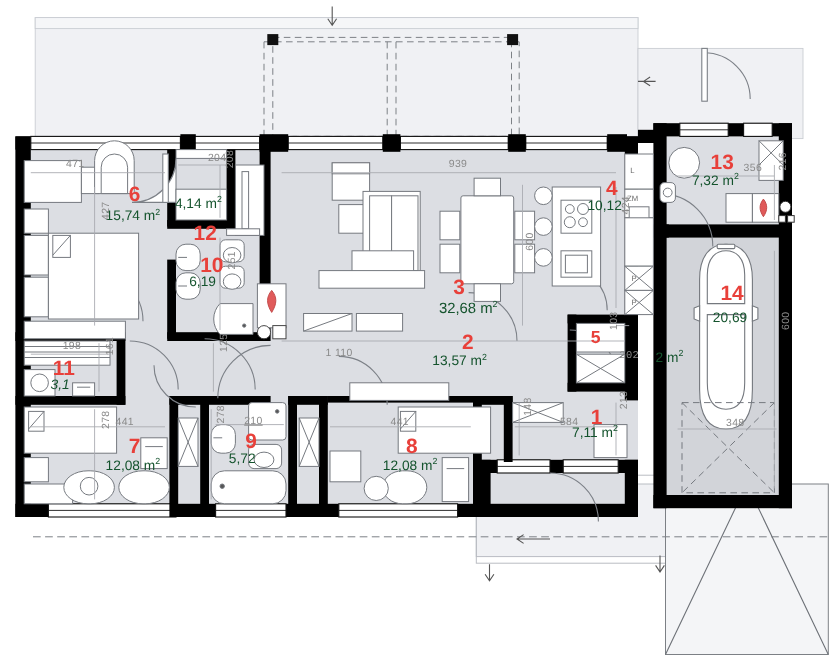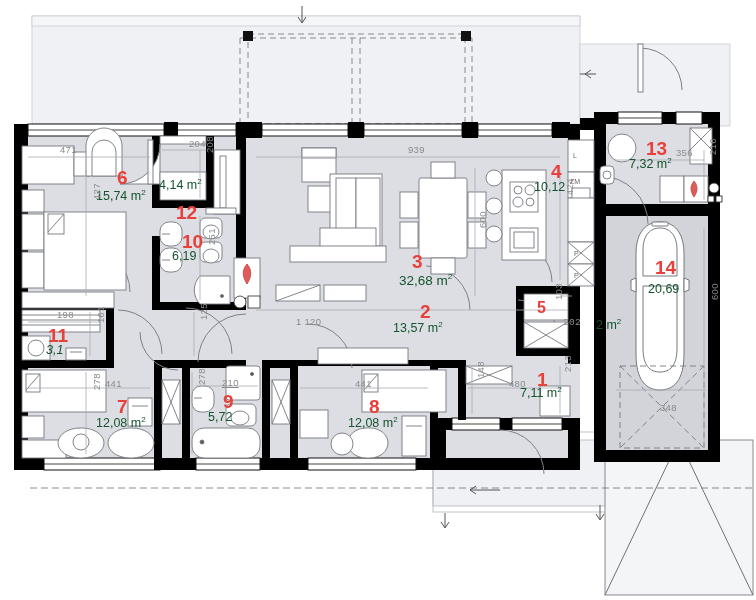--- a/index.html
+++ b/index.html
@@ -407,27 +407,27 @@
       <div class="lbl room-area" style="left: 159px; top: 178px;">4,14 m<span class="sup">2</span></div>
       <div class="lbl room-num" style="left: 646px; top: 139px;">13</div>
       <div class="lbl room-area" style="left: 629px; top: 157px;">7,32 m<span class="sup">2</span></div>
       <div class="lbl room-num" style="left: 655px; top: 258px;">14</div>
       <div class="lbl room-area" style="left: 648px; top: 283px;">20,69</div>
       <div class="lbl dim" style="left: 60px; top: 145px;">471</div>
       <div class="lbl dim" style="left: 189px; top: 139px;">204</div>
       <div class="lbl dim" style="left: 408px; top: 145px;">939</div>
       <div class="lbl dim" style="left: 676px; top: 148px;">356</div>
       <div class="lbl dim" style="left: 57px; top: 310px;">198</div>
-      <div class="lbl dim" style="left: 296px; top: 317px;">1 120</div>
+      <div class="lbl dim" style="left: 296px; top: 317px;">1 110</div>
       <div class="lbl dim" style="left: 563px; top: 318px; font-family: Liberation Mono, monospace;">202</div>
       <div class="lbl dim" style="left: 222px; top: 378px; text-decoration: underline;">210</div>
       <div class="lbl dim" style="left: 105px; top: 379px;">441</div>
       <div class="lbl dim" style="left: 355px; top: 379px;">441</div>
-      <div class="lbl dim" style="left: 509px; top: 379px;">480</div>
-      <div class="lbl dim" style="left: 660px; top: 380px; margin-top: 23px;">348</div>
+      <div class="lbl dim" style="left: 509px; top: 379px;">584</div>
+      <div class="lbl dim" style="left: 660px; top: 380px;">348</div>
       <div class="lbl dim v" style="left: 205px; top: 153px; transform: rotate(-90deg);">208</div>
       <div class="lbl dim v" style="left: 708px; top: 155px; transform: rotate(-90deg);">216</div>
       <div class="lbl dim v" style="left: 92px; top: 200px; transform: rotate(-90deg);">427</div>
       <div class="lbl dim v" style="left: 565px; top: 195px; transform: rotate(-90deg);">424</div>
       <div class="lbl dim v" style="left: 478px; top: 228px; transform: rotate(-90deg);">600</div>
       <div class="lbl dim v" style="left: 207px; top: 245px; transform: rotate(-90deg);">251</div>
       <div class="lbl dim v" style="left: 96px; top: 323px; transform: rotate(-90deg);">161</div>
       <div class="lbl dim v" style="left: 554px; top: 300px; transform: rotate(-90deg);">103</div>
       <div class="lbl dim v" style="left: 199px; top: 320px; transform: rotate(-90deg);">125</div>
       <div class="lbl dim v" style="left: 710px; top: 300px; transform: rotate(-90deg);">600</div>

